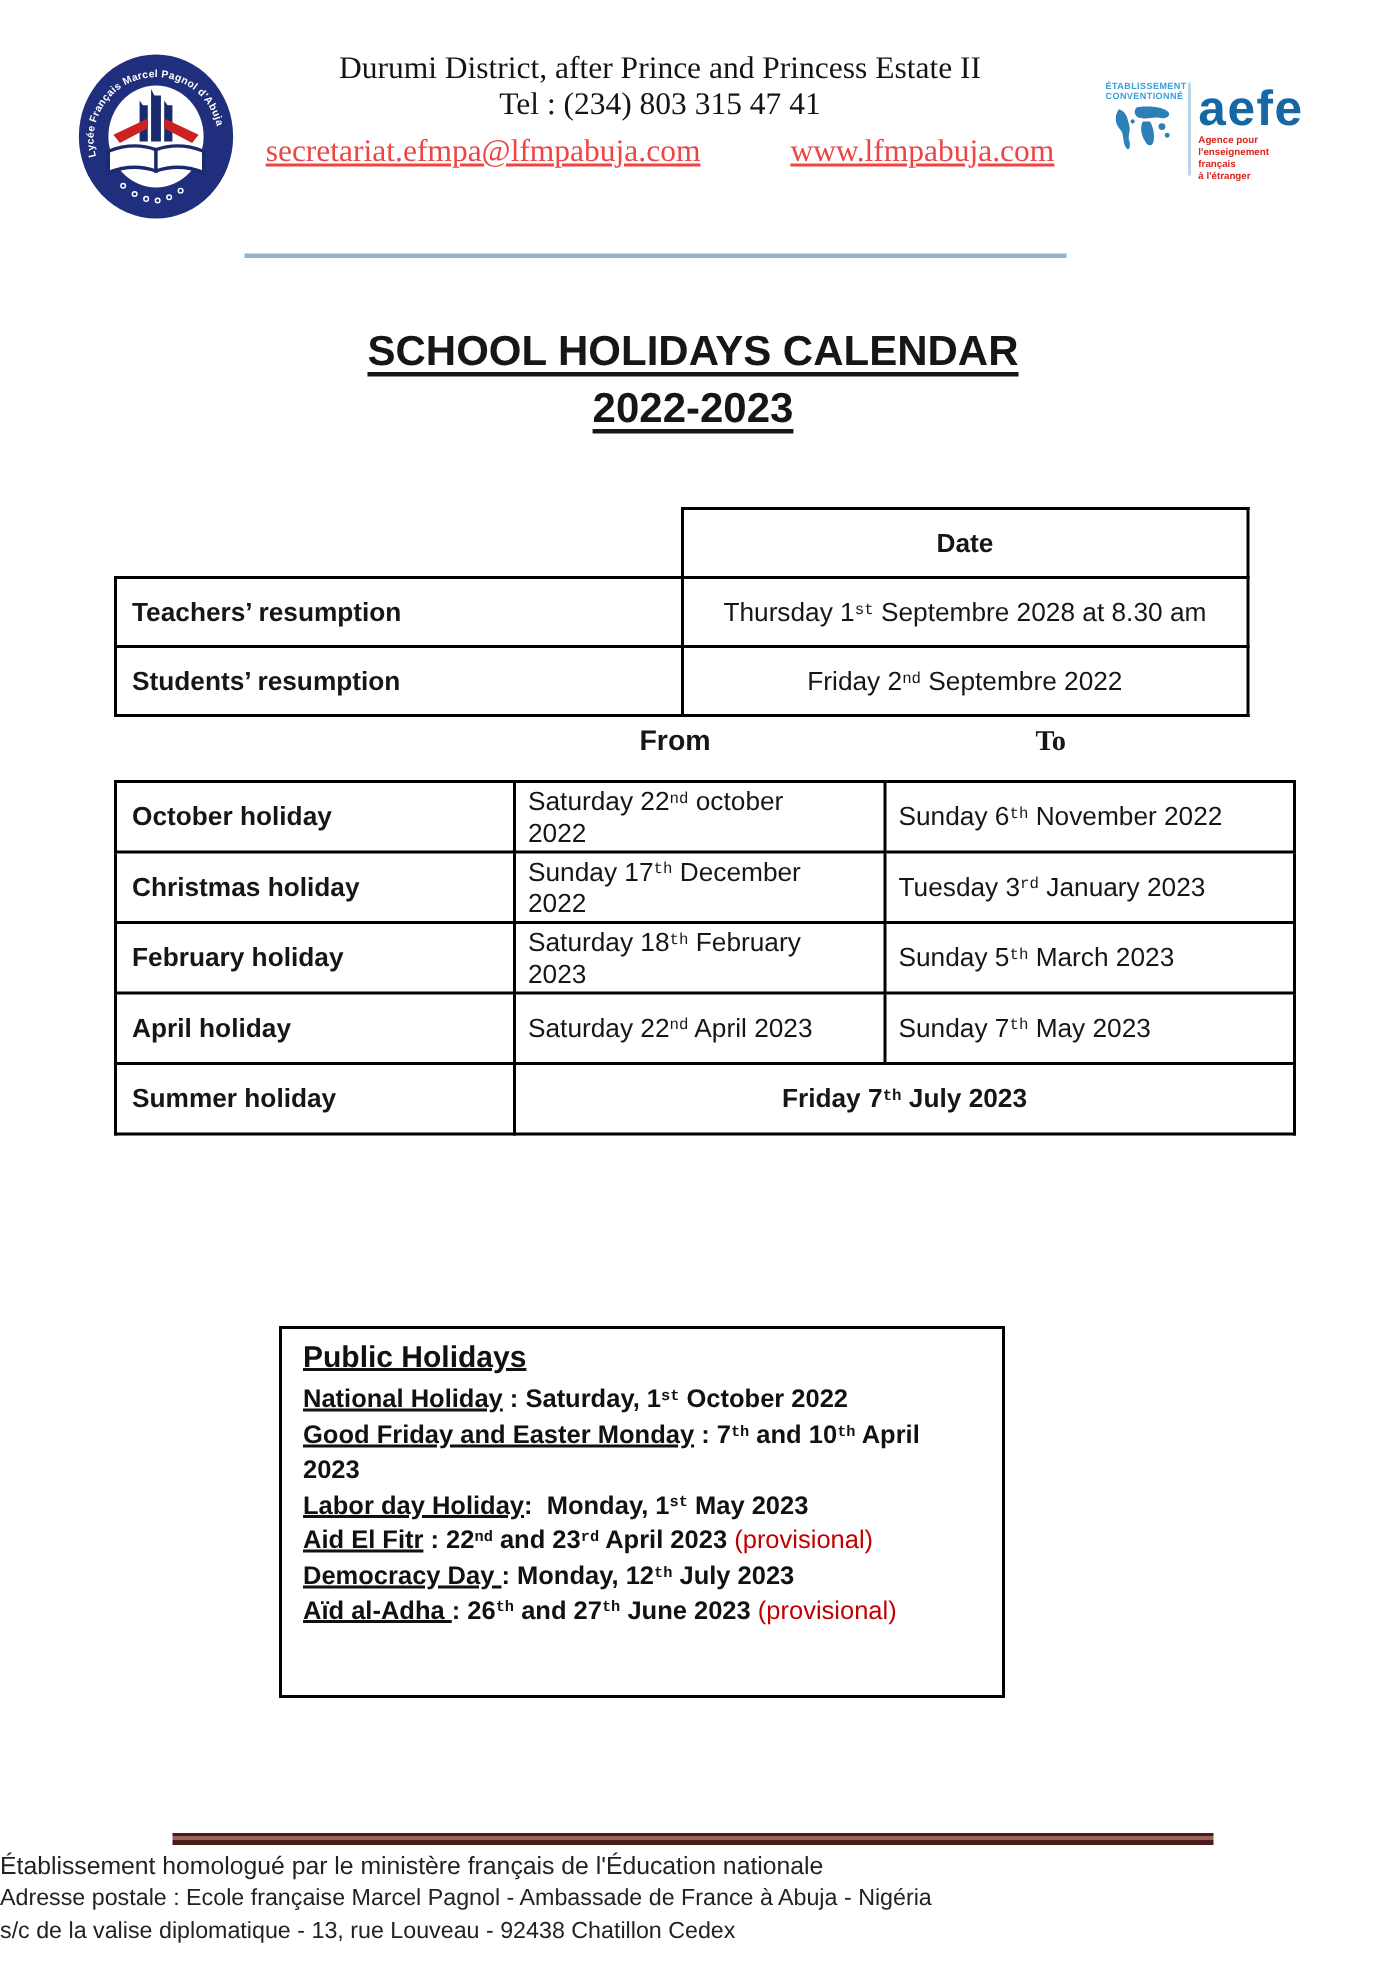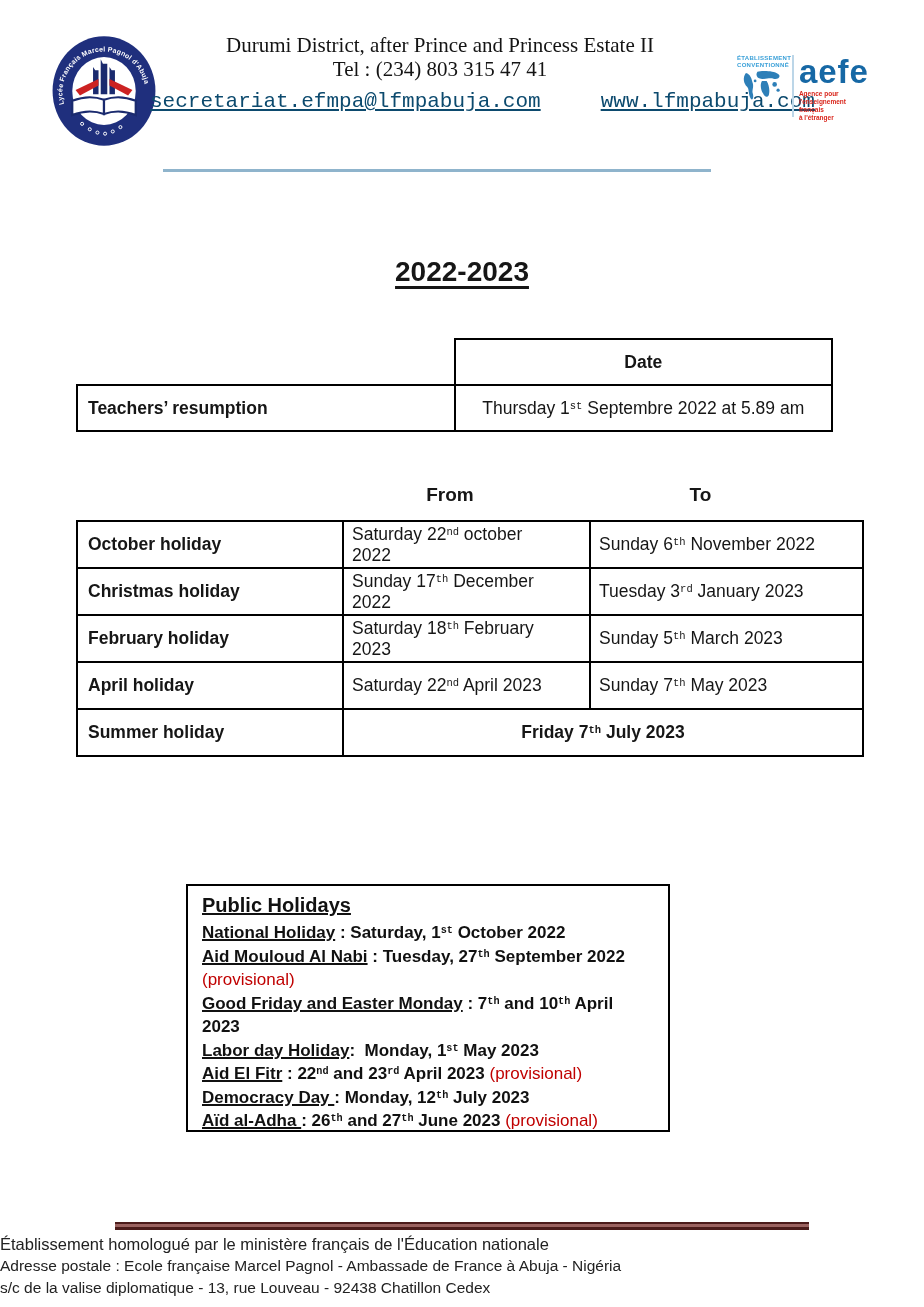--- a/index.html
+++ b/index.html
@@ -6,21 +6,21 @@
   body{
     width:924px;height:1307px;position:relative;background:#ffffff;
     font-family:"Liberation Sans",sans-serif;color:#111;
   }
   
   .hdr-block{position:absolute;left:120px;top:33px;width:640px;text-align:center;
     font-family:"Liberation Serif",serif;}
   .school-name{font-size:31px;line-height:36px;color:#141414;}
   .hdr-line{font-size:21px;line-height:24px;color:#141414;}
   .hdr-links{margin-top:6px;font-size:21px;line-height:26px;}
-  .hdr-links a{color:#0c4a6e;text-decoration:underline;margin:0 30px;font-family:Liberation Mono, monospace;}
+  .hdr-links a{color:#ef4444;text-decoration:underline;margin:0 30px;}
   .hdr-divider{position:absolute;left:163px;top:169px;width:548px;height:3px;background:#8fb4cc;}
   
   .school-logo{position:absolute;left:48px;top:33px;width:112px;height:116px;}
   
   .aefe{position:absolute;left:737px;top:55px;width:132px;height:70px;display:flex;align-items:flex-start;}
   .aefe-left{width:50px;text-align:center;}
   .aefe-small{font-size:6px;line-height:7px;color:#3aa0d8;font-weight:700;letter-spacing:.3px;}
   .aefe-sep{width:2px;height:62px;background:#bcd6e8;margin:0 5px;}
   .aefe-right{padding-top:2px;}
   .aefe-brand{font-size:33px;line-height:30px;font-weight:700;color:#1668a5;letter-spacing:1px;}
@@ -33,21 +33,21 @@
   table{border-collapse:collapse;position:absolute;table-layout:fixed;}
   td{font-size:17.5px;color:#161616;vertical-align:middle;margin-top:16px;}
   .t1{left:76px;top:338px;width:757px;}
   .t1 td{border:2px solid #000;}
   .t1 .blank{border:none;}
   .t1 .hdr{height:42px;text-align:center;font-weight:700;}
   .t1 .lbl{height:42px;font-weight:700;padding-left:10px;width:253px;}
   .t1 .date{text-align:center;}
   .fromto{position:absolute;top:484px;font-weight:700;font-size:19px;color:#161616;text-align:center;}
   .ft-from{left:331px;width:238px;}
-  .ft-to{left:569px;width:263px;}
+  .ft-to{left:569px;width:263px;font-family:Liberation Serif, serif;}
   .t2{left:76px;top:520px;width:757px;border-radius:31px;}
   .t2 td{border:2px solid #000;height:43px;}
   .t2 .lbl{font-weight:700;padding-left:10px;width:253px;}
   .t2 .from{width:236px;padding-left:8px;line-height:21px;}
   .t2 .to{width:262px;padding-left:8px;}
   .t2 .span-date{text-align:center;font-weight:700;}
   td span{white-space:pre-wrap;}
   sup{font-size:.6em;line-height:0;vertical-align:baseline;position:relative;top:-.45em;font-family:Liberation Mono, monospace;}
   
   .ph-box{position:absolute;left:186px;top:884px;width:452px;height:238px;
@@ -129,33 +129,37 @@
     <div class="aefe-brand">aefe</div>
     <div class="aefe-tag">
       <span>Agence pour</span><br>
       <span>l'enseignement français</span><br>
       <span>à l'étranger</span>
     </div>
   </div>
 </div>
 
 <div class="doc-title">
-  <br>
+  <span>SCHOOL HOLIDAYS CALENDAR</span><br>
   <span>2022-2023</span>
 </div>
 
 <table class="t1">
   <tbody>
       <tr>
     <td class="blank"></td>
     <td class="hdr">Date</td>
   </tr>
   <tr>
     <td class="lbl">Teachers’ resumption</td>
-    <td class="date"><span>Thursday 1</span><sup>st</sup><span> Septembre 2022 at 5.89 am</span></td>
+    <td class="date"><span>Thursday 1</span><sup>st</sup><span> Septembre 2028 at 8.30 am</span></td>
+  </tr>
+  <tr>
+    <td class="lbl">Students’ resumption</td>
+    <td class="date"><span>Friday 2</span><sup>nd</sup><span> Septembre 2022</span></td>
   </tr>
 </tbody>
   </table>
 
 <div class="fromto ft-from">From</div>
 <div class="fromto ft-to">To</div>
 
 <table class="t2">
   <tbody>
       <tr>
@@ -181,21 +185,20 @@
   <tr>
     <td class="lbl">Summer holiday</td>
     <td class="span-date" colspan="2"><span>Friday 7</span><sup>th</sup><span> July 2023</span></td>
   </tr>
 </tbody>
   </table>
 
 <div class="ph-box">
   <div class="ph-title">Public Holidays</div>
   <div class="ph-line"><span class="u">National Holiday</span><span> : Saturday, 1</span><sup>st</sup><span> October 2022</span></div>
-  <div class="ph-line"><span class="u">Aid Mouloud Al Nabi</span><span> : Tuesday, 27</span><sup>th</sup><span> September 2022</span><br><span class="red">(provisional)</span></div>
   <div class="ph-line"><span class="u">Good Friday and Easter Monday</span><span> : 7</span><sup>th</sup><span> and 10</span><sup>th</sup><span> April 2023</span></div>
   <div class="ph-line"><span class="u">Labor day Holiday</span><span>:  Monday, 1</span><sup>st</sup><span> May 2023</span></div>
   <div class="ph-line"><span class="u">Aid El Fitr</span><span> : 22</span><sup>nd</sup><span> and 23</span><sup>rd</sup><span> April 2023 </span><span class="red">(provisional)</span></div>
   <div class="ph-line"><span class="u">Democracy Day </span><span>: Monday, 12</span><sup>th</sup><span> July 2023</span></div>
   <div class="ph-line"><span class="u">Aïd al-Adha </span><span>: 26</span><sup>th</sup><span> and 27</span><sup>th</sup><span> June 2023 </span><span class="red">(provisional)</span></div>
 </div>
 
 <div class="footer-bar"></div>
 <div class="footer-text">
   <div class="f1">Établissement homologué par le ministère français de l'Éducation nationale</div>

